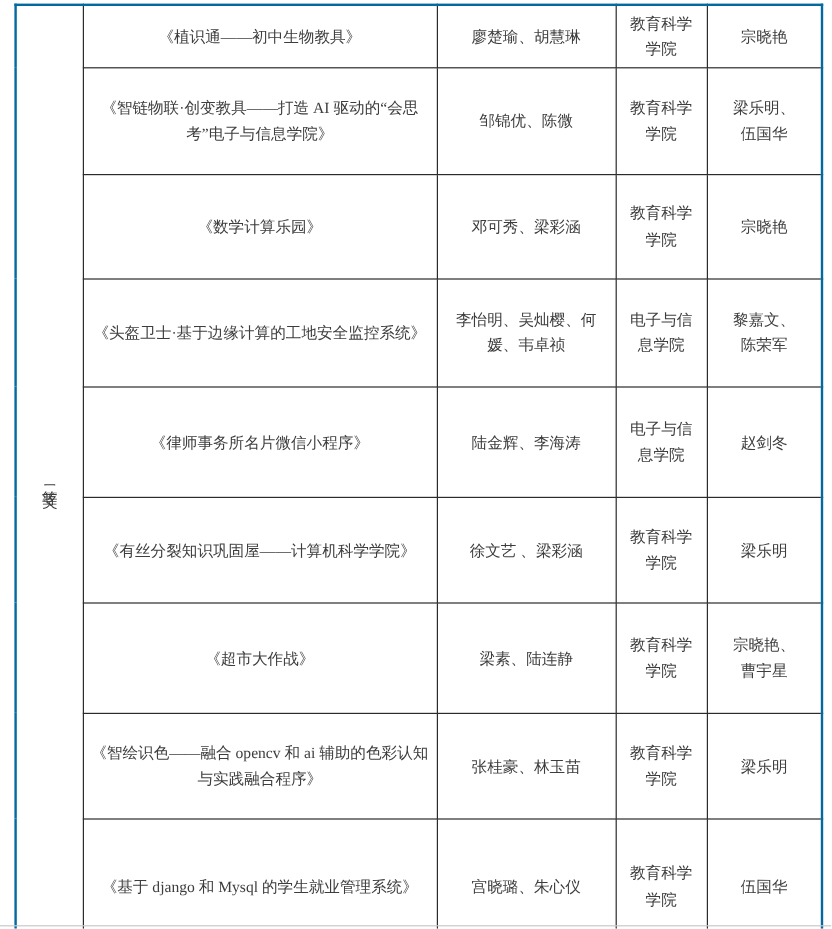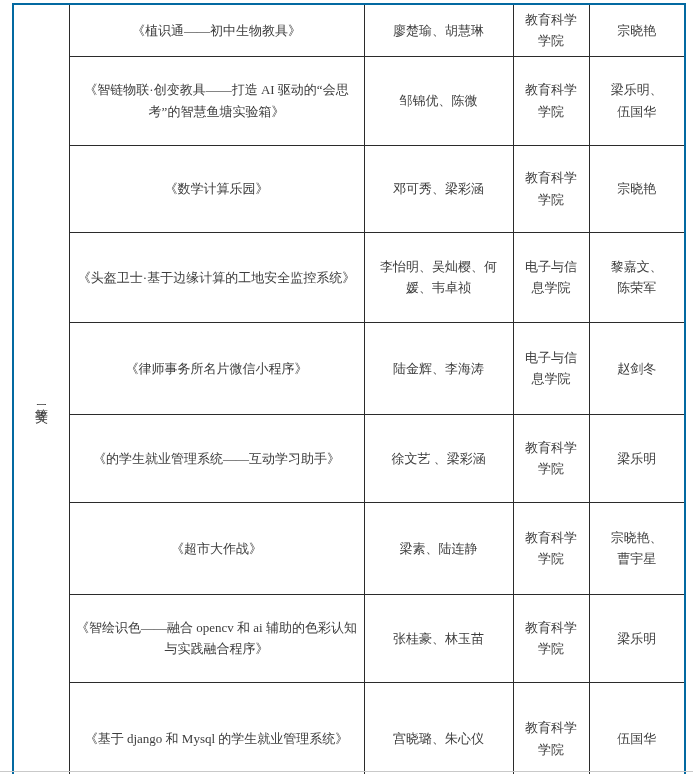--- a/index.html
+++ b/index.html
@@ -84,21 +84,21 @@
       <tr class="r0">
         <td class="cell-award" rowspan="9">
           <div class="vertical-label">二等奖</div>
         </td>
         <td class="cell-title">《植识通——初中生物教具》</td>
         <td class="cell-authors">廖楚瑜、胡慧琳</td>
         <td class="cell-college">教育科学学院</td>
         <td class="cell-advisor">宗晓艳</td>
       </tr>
       <tr class="r1">
-        <td class="cell-title">《智链物联·创变教具——打造 AI 驱动的“会思考”的智慧鱼塘实验箱》</td>
+        <td class="cell-title">《智链物联·创变教具——打造 AI 驱动的“会思考”电子与信息学院》</td>
         <td class="cell-authors">邹锦优、陈微</td>
         <td class="cell-college">教育科学学院</td>
         <td class="cell-advisor">梁乐明、伍国华</td>
       </tr>
       <tr class="r2">
         <td class="cell-title">《数学计算乐园》</td>
         <td class="cell-authors">邓可秀、梁彩涵</td>
         <td class="cell-college">教育科学学院</td>
         <td class="cell-advisor">宗晓艳</td>
       </tr>
@@ -108,21 +108,21 @@
         <td class="cell-college">电子与信息学院</td>
         <td class="cell-advisor">黎嘉文、陈荣军</td>
       </tr>
       <tr class="r4">
         <td class="cell-title">《律师事务所名片微信小程序》</td>
         <td class="cell-authors">陆金辉、李海涛</td>
         <td class="cell-college">电子与信息学院</td>
         <td class="cell-advisor">赵剑冬</td>
       </tr>
       <tr class="r5">
-        <td class="cell-title">《的学生就业管理系统——互动学习助手》</td>
+        <td class="cell-title">《有丝分裂知识巩固屋——计算机科学学院》</td>
         <td class="cell-authors">徐文艺 、梁彩涵</td>
         <td class="cell-college">教育科学学院</td>
         <td class="cell-advisor">梁乐明</td>
       </tr>
       <tr class="r6">
         <td class="cell-title">《超市大作战》</td>
         <td class="cell-authors">梁素、陆连静</td>
         <td class="cell-college">教育科学学院</td>
         <td class="cell-advisor">宗晓艳、曹宇星</td>
       </tr>

